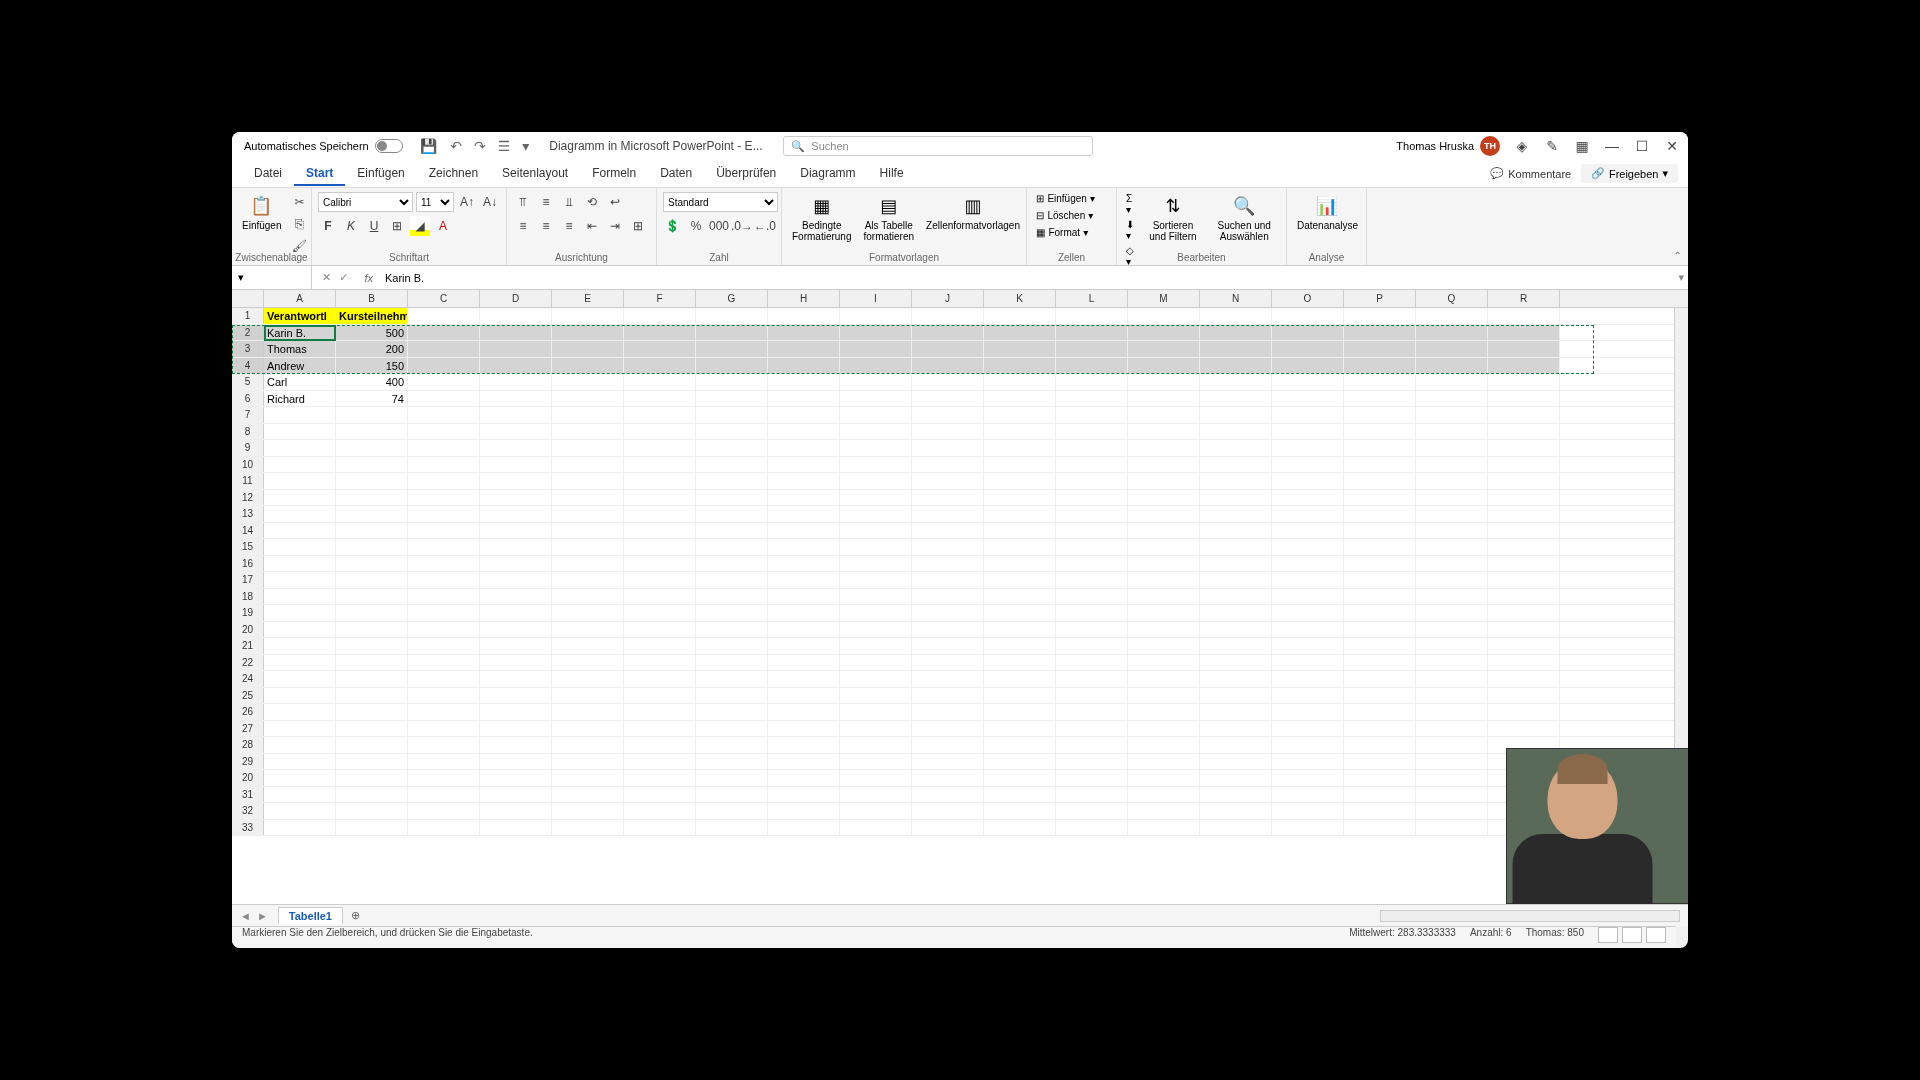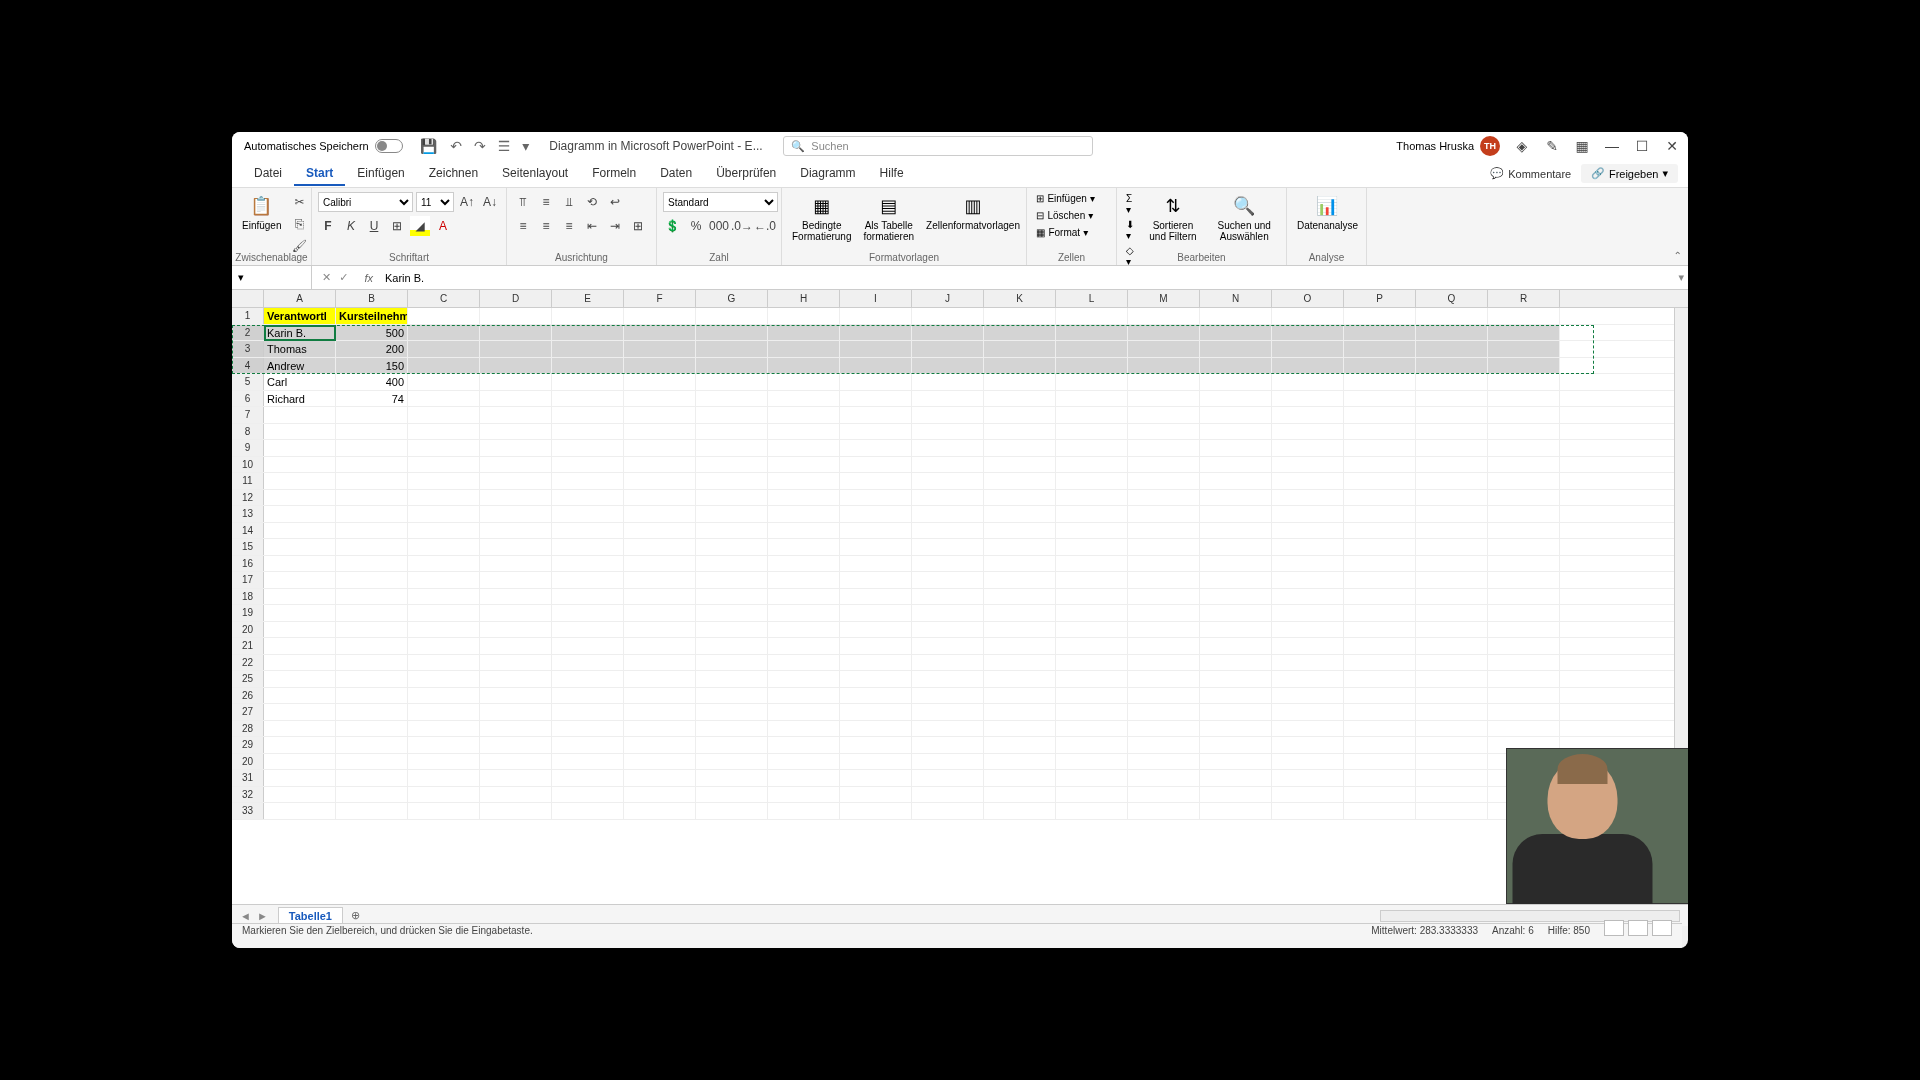--- a/index.html
+++ b/index.html
@@ -67,21 +67,21 @@
 .scrollbar-v { position: absolute; right: 0; top: 18px; bottom: 0; width: 14px; background: #f0f0f0; border-left: 1px solid #ccc; }
 
 
 .sheet-tabs { position: absolute; bottom: 22px; left: 0; right: 0; height: 22px; background: #f5f5f5; border-top: 1px solid #ccc; display: flex; align-items: center; padding: 0 8px; font-size: 11px; }
 .sheet-tabs .nav { display: flex; gap: 6px; color: #888; }
 .sheet-tabs .tab { padding: 2px 10px; background: #fff; border: 1px solid #ccc; border-bottom: none; margin-left: 10px; font-weight: 600; color: #185abd; }
 .sheet-tabs .add { margin-left: 8px; color: #666; cursor: pointer; }
 .sheet-tabs .hscroll { margin-left: auto; width: 300px; height: 12px; background: #eee; border: 1px solid #ccc; }
 
 
-.status-bar { position: absolute; bottom: 0; left: 0; right: 6px; height: 22px; background: #f5f5f5; border-top: 1px solid #ccc; display: flex; align-items: flex-end; padding: 12px 10px; font-size: 10px; color: #444; }
+.status-bar { position: absolute; bottom: 0; left: 0; right: 12px; height: 22px; background: #f5f5f5; border-top: 1px solid #ccc; display: flex; align-items: flex-start; padding: 0 10px; font-size: 10px; color: #444; }
 .status-bar .stats { margin-left: auto; display: flex; gap: 14px; }
 .status-bar .views { display: flex; gap: 4px; margin-left: 14px; }
 .status-bar .view-btn { width: 20px; height: 16px; border: 1px solid #bbb; background: #fff; cursor: pointer; }
 
 
 .webcam { position: absolute; right: -6px; bottom: 44px; width: 188px; height: 156px; background: #5a6a58; border: 1px solid #333; z-index: 100; }
 .webcam .person { position: absolute; top: 10px; left: 50%; transform: translateX(-50%); }
 .webcam .head { width: 70px; height: 80px; background: #d4a583; border-radius: 50% 50% 45% 45%; position: relative; }
 .webcam .head::before { content: ''; position: absolute; top: -5px; left: 10px; right: 10px; height: 30px; background: #8a6a4a; border-radius: 50% 50% 0 0; }
 .webcam .body { width: 140px; height: 70px; background: #2a2a2a; border-radius: 30px 30px 0 0; margin-top: -5px; margin-left: -35px; }
@@ -763,20 +763,41 @@
           <div class="cell" style="width: 72px;"></div>
           <div class="cell" style="width: 72px;"></div>
           <div class="cell" style="width: 72px;"></div>
           <div class="cell" style="width: 72px;"></div>
           <div class="cell" style="width: 72px;"></div>
           <div class="cell" style="width: 72px;"></div>
           <div class="cell" style="width: 72px;"></div>
           <div class="cell" style="width: 72px;"></div>
         </div>
         <div class="row">
+          <div class="row-h">24</div>
+          <div class="cell" style="width: 72px;"></div>
+          <div class="cell" style="width: 72px;"></div>
+          <div class="cell" style="width: 72px;"></div>
+          <div class="cell" style="width: 72px;"></div>
+          <div class="cell" style="width: 72px;"></div>
+          <div class="cell" style="width: 72px;"></div>
+          <div class="cell" style="width: 72px;"></div>
+          <div class="cell" style="width: 72px;"></div>
+          <div class="cell" style="width: 72px;"></div>
+          <div class="cell" style="width: 72px;"></div>
+          <div class="cell" style="width: 72px;"></div>
+          <div class="cell" style="width: 72px;"></div>
+          <div class="cell" style="width: 72px;"></div>
+          <div class="cell" style="width: 72px;"></div>
+          <div class="cell" style="width: 72px;"></div>
+          <div class="cell" style="width: 72px;"></div>
+          <div class="cell" style="width: 72px;"></div>
+          <div class="cell" style="width: 72px;"></div>
+        </div>
+        <div class="row">
           <div class="row-h">25</div>
           <div class="cell" style="width: 72px;"></div>
           <div class="cell" style="width: 72px;"></div>
           <div class="cell" style="width: 72px;"></div>
           <div class="cell" style="width: 72px;"></div>
           <div class="cell" style="width: 72px;"></div>
           <div class="cell" style="width: 72px;"></div>
           <div class="cell" style="width: 72px;"></div>
           <div class="cell" style="width: 72px;"></div>
           <div class="cell" style="width: 72px;"></div>
@@ -972,21 +993,21 @@
     <div class="tab">Tabelle1</div>
     <span class="add">⊕</span>
     <div class="hscroll"></div>
   </div>
 
   <div class="status-bar">
     <span>Markieren Sie den Zielbereich, und drücken Sie die Eingabetaste.</span>
     <div class="stats">
       <span><span>Mittelwert:</span> <span>283.3333333</span></span>
       <span><span>Anzahl:</span> <span>6</span></span>
-      <span><span>Hilfe:</span> <span>850</span></span>
+      <span><span>Thomas:</span> <span>850</span></span>
     </div>
     <div class="views">
       <span class="view-btn"></span>
       <span class="view-btn"></span>
       <span class="view-btn"></span>
     </div>
   </div>
 
   <div class="webcam">
     <div class="person">

